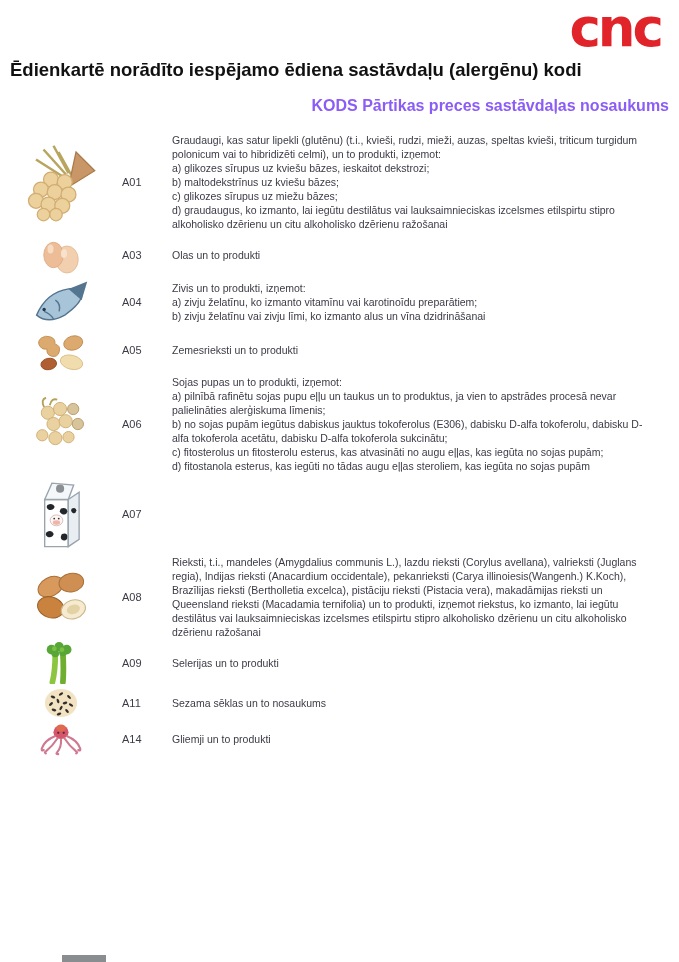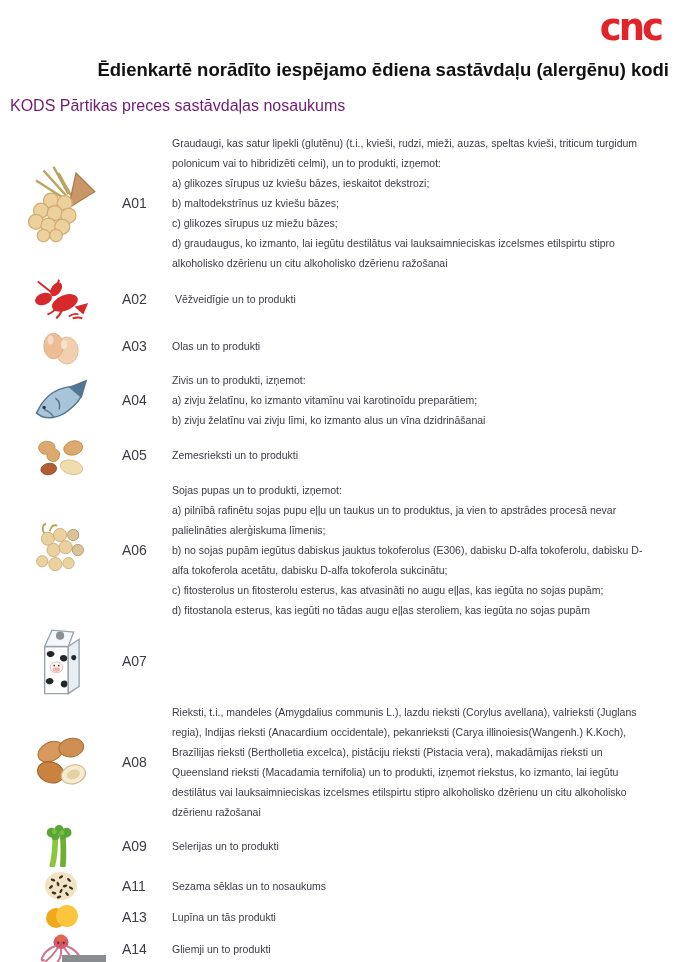--- a/index.html
+++ b/index.html
@@ -3,37 +3,37 @@
 <meta charset="utf-8">
 <style>
   html,body{margin:0;padding:0;background:#ffffff;}
   body{
     width:679px;height:962px;overflow:hidden;position:relative;
     font-family:"Liberation Sans","DejaVu Sans",sans-serif;
     color:#3b3b46;
   }
   .logo-bar{display:flex;justify-content:flex-end;padding:4px 18px 0 0;height:52px;box-sizing:border-box;}
   .logo{
-    font-weight:800;font-size:37px;line-height:48px;letter-spacing:-3px;
+    font-weight:800;font-size:53px;line-height:48px;letter-spacing:-3px;
     font-family:"DejaVu Sans","Liberation Sans",sans-serif;
   }
   h1.title{
-    margin:6px 10px 0 10px;text-align:right;font-size:18.5px;line-height:24px;
+    margin:6px 10px 0 10px;text-align:left;font-size:18.5px;line-height:24px;
     color:#111111;font-weight:700;
   }
   h2.subtitle{
-    margin:13px 10px 0 10px;text-align:left;font-size:16px;line-height:22px;
-    color:#701a75;font-weight:400;
+    margin:13px 10px 0 10px;text-align:right;font-size:16px;line-height:22px;
+    color:#8b5cf6;font-weight:700;
   }
   .list{margin-top:16px;}
   .row{display:flex;align-items:center;margin-bottom:3px;}
   .cell-icon{width:122px;min-width:122px;display:flex;justify-content:center;align-items:center;}
-  .cell-code{width:50px;min-width:50px;font-size:14px;color:#3b3b46;}
+  .cell-code{width:50px;min-width:50px;font-size:11px;color:#3b3b46;}
   .cell-desc{
-    flex:1;max-width:490px;font-size:10.5px;line-height:20px;
+    flex:1;max-width:490px;font-size:10.5px;line-height:14px;
     white-space:pre-wrap;color:#3b3b46;padding-right:20px;
   }
   .icon{display:block;}
   
   .row-A01 .icon{width:80px;height:84px;}
   .row-A02 .icon{width:62px;height:46px;}
   .row-A03 .icon{width:48px;height:42px;}
   .row-A04 .icon{width:60px;height:46px;}
   .row-A05 .icon{width:56px;height:44px;}
   .row-A06 .icon{width:60px;height:58px;}
@@ -223,29 +223,20 @@
           <use href="#wheat-icon"></use>
         </svg>
     </div>
     <div class="cell-code">A01</div>
     <div class="cell-desc">Graudaugi, kas satur lipekli (glutēnu) (t.i., kvieši, rudzi, mieži, auzas, speltas kvieši, triticum turgidum polonicum vai to hibridizēti celmi), un to produkti, izņemot:
 a) glikozes sīrupus uz kviešu bāzes, ieskaitot dekstrozi;
 b) maltodekstrīnus uz kviešu bāzes;
 c) glikozes sīrupus uz miežu bāzes;
 d) graudaugus, ko izmanto, lai iegūtu destilātus vai lauksaimnieciskas izcelsmes etilspirtu stipro alkoholisko dzērienu un citu alkoholisko dzērienu ražošanai</div>
   </div>
-    <div class="row row-A02">
-    <div class="cell-icon">
-      <svg class="icon">
-          <use href="#crustacean-icon"></use>
-        </svg>
-    </div>
-    <div class="cell-code">A02</div>
-    <div class="cell-desc"> Vēžveidīgie un to produkti</div>
-  </div>
     <div class="row row-A03">
     <div class="cell-icon">
       <svg class="icon">
           <use href="#eggs-icon"></use>
         </svg>
     </div>
     <div class="cell-code">A03</div>
     <div class="cell-desc">Olas un to produkti</div>
   </div>
     <div class="row row-A04">
@@ -309,29 +300,20 @@
   </div>
     <div class="row row-A11">
     <div class="cell-icon">
       <svg class="icon">
           <use href="#sesame-icon"></use>
         </svg>
     </div>
     <div class="cell-code">A11</div>
     <div class="cell-desc">Sezama sēklas un to nosaukums</div>
   </div>
-    <div class="row row-A13">
-    <div class="cell-icon">
-      <svg class="icon">
-          <use href="#lupin-icon"></use>
-        </svg>
-    </div>
-    <div class="cell-code">A13</div>
-    <div class="cell-desc">Lupīna un tās produkti</div>
-  </div>
     <div class="row row-A14">
     <div class="cell-icon">
       <svg class="icon">
           <use href="#octopus-icon"></use>
         </svg>
     </div>
     <div class="cell-code">A14</div>
     <div class="cell-desc">Gliemji un to produkti</div>
   </div>
   </div>

